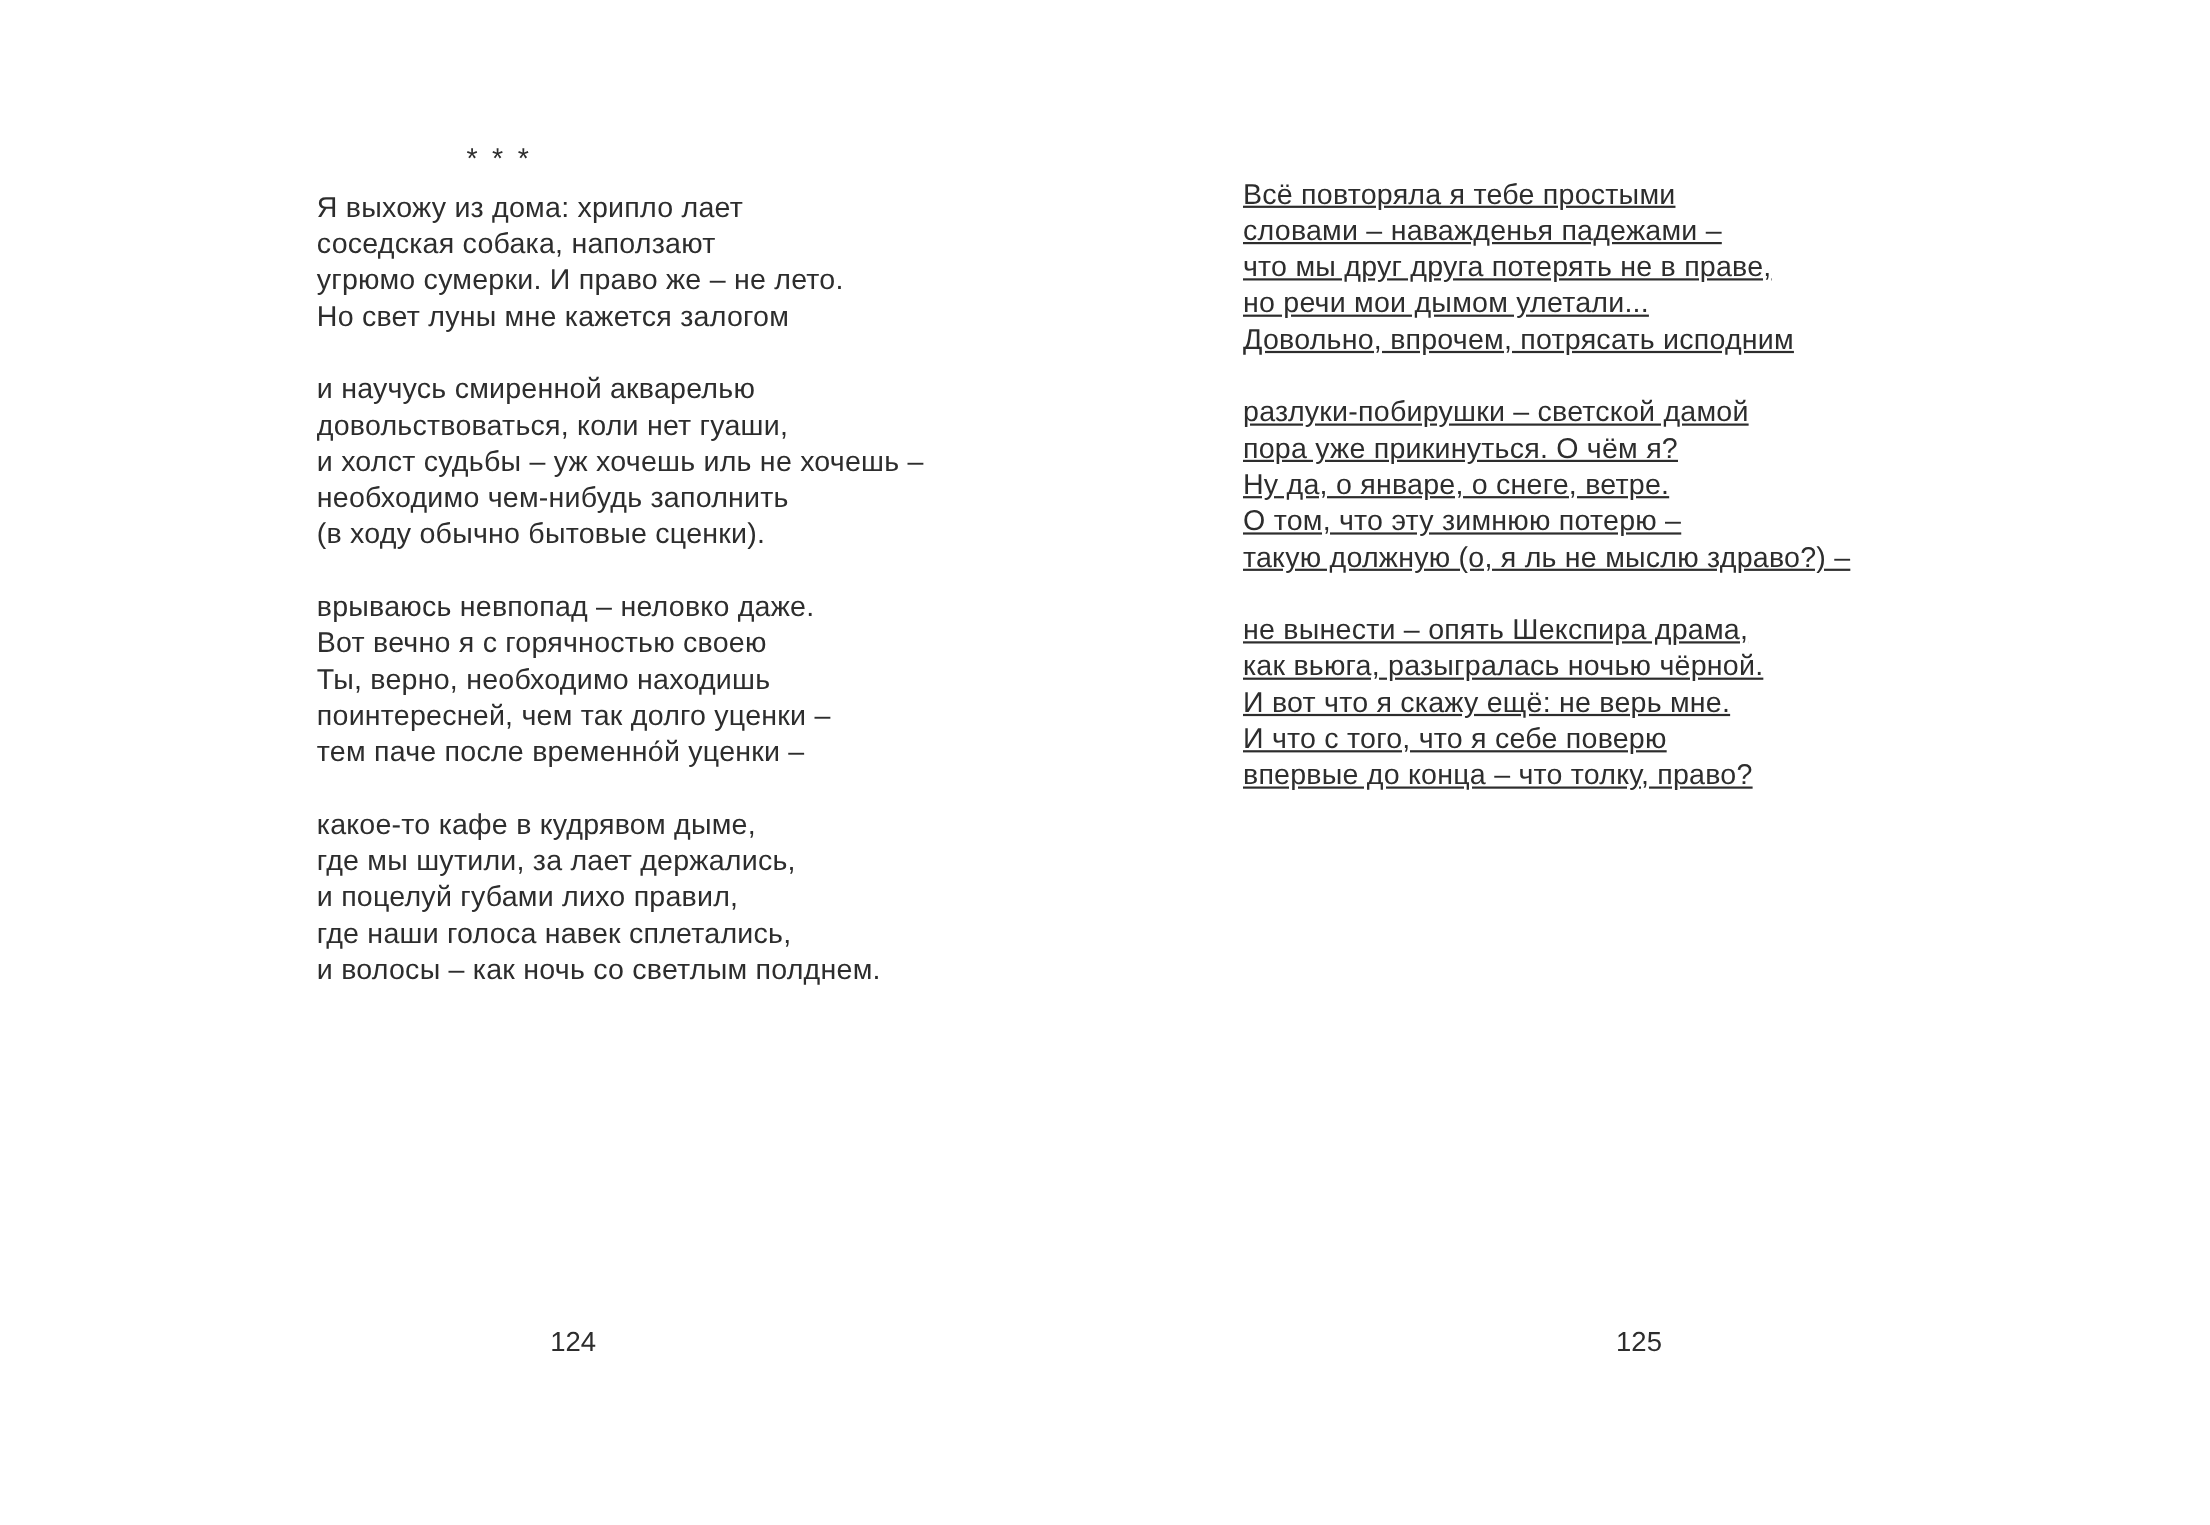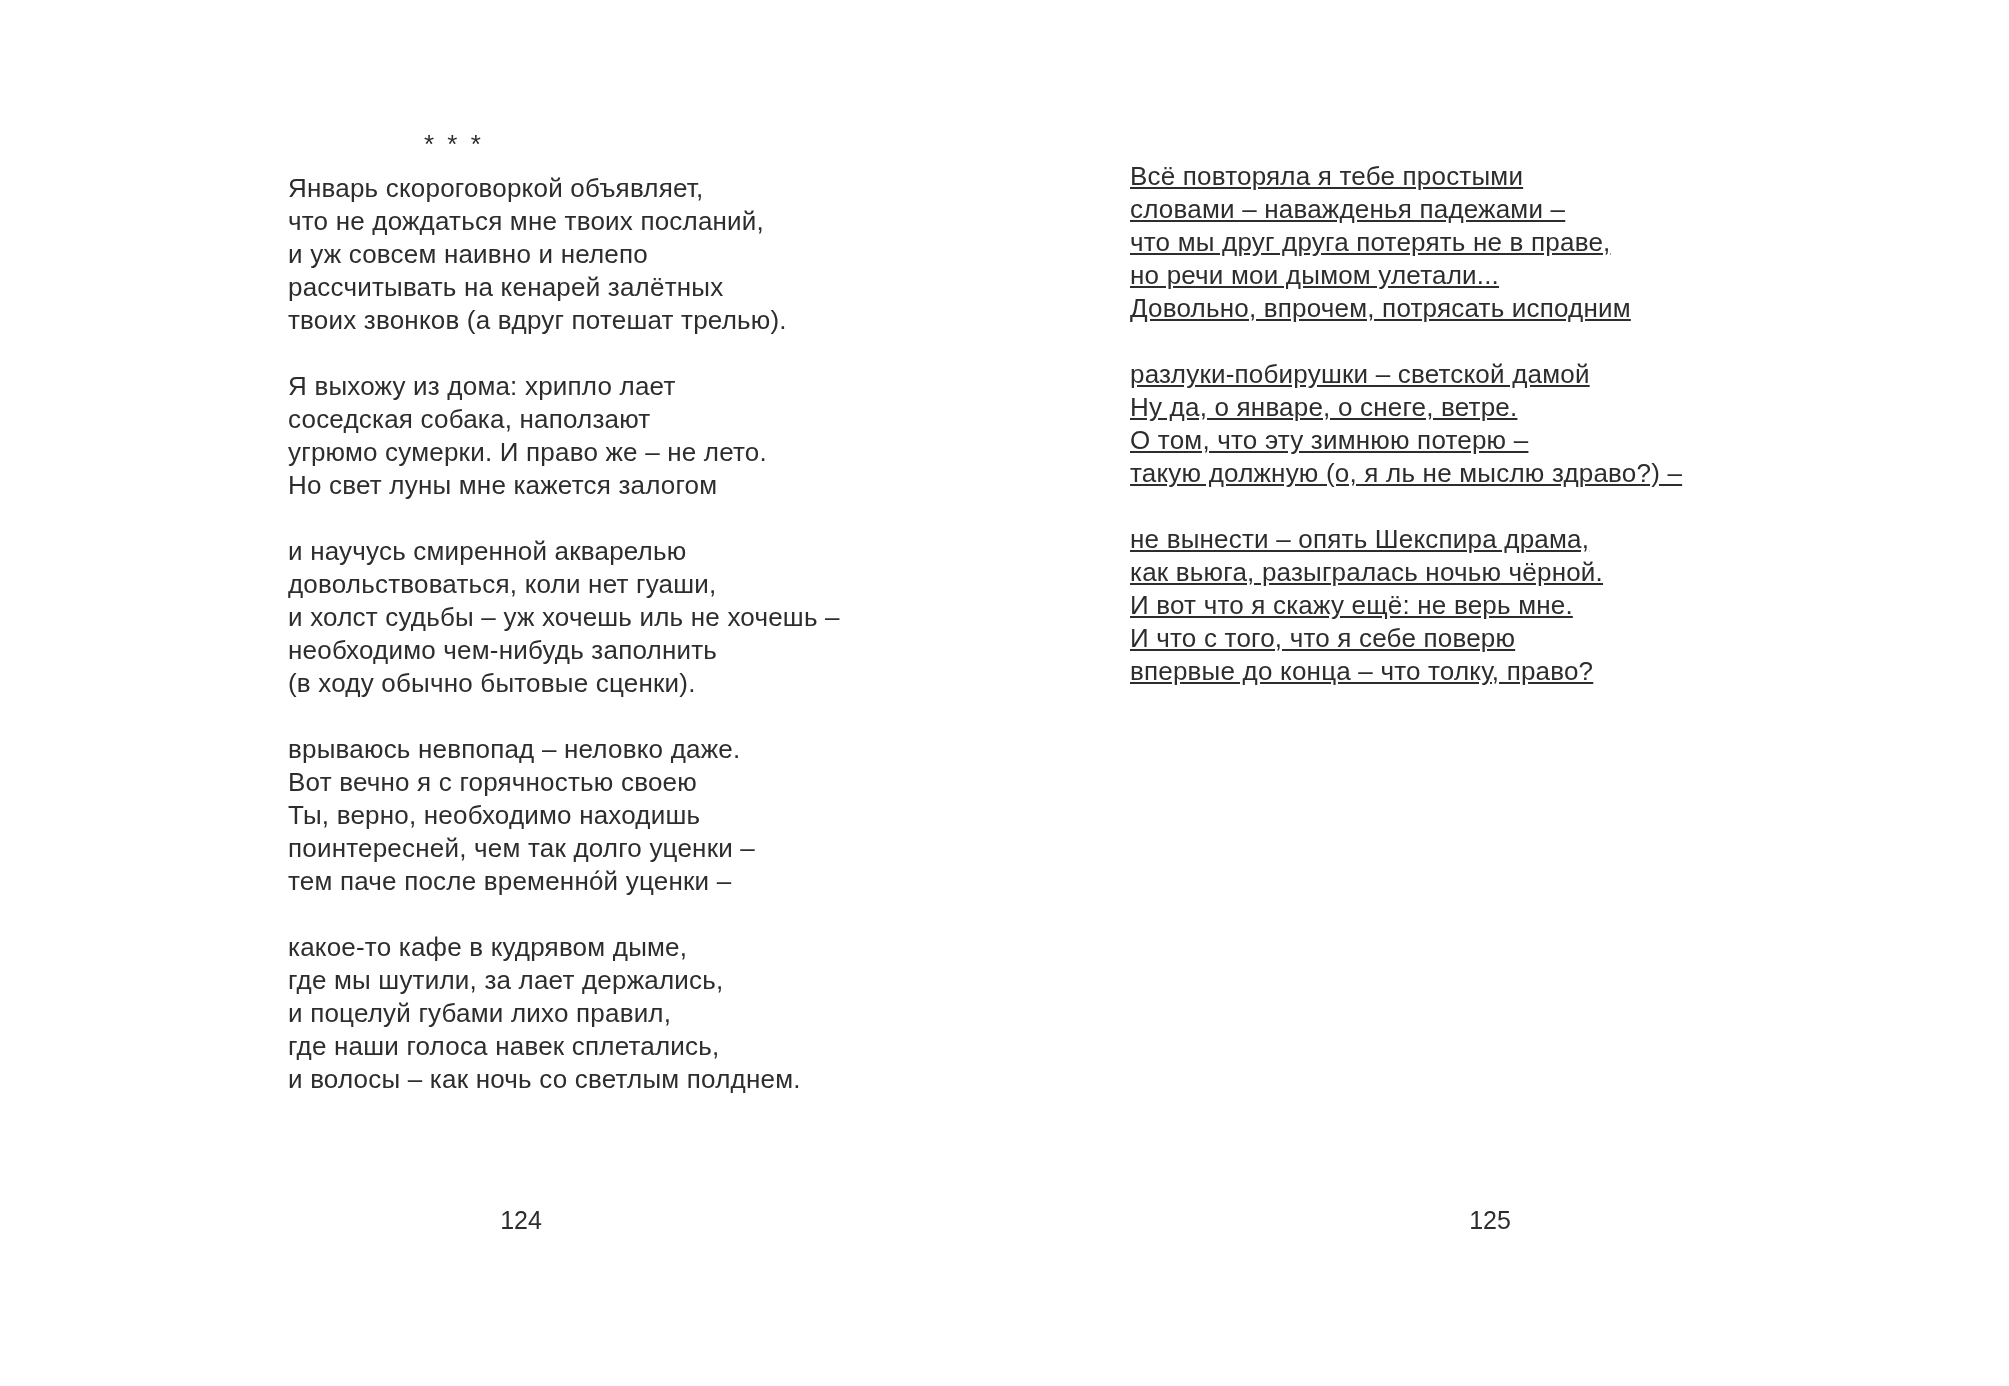--- a/index.html
+++ b/index.html
@@ -50,27 +50,20 @@
   .page-number.right-num { left: 1430px; }
 </style>
 </head>
 <body>
 
 <div>
 
   <section class="page-col" style="left:288px; top:128px;">
     <div class="heading">* * *</div>
 
-    <div class="stanza">
-      <div class="line">Январь скороговоркой объявляет,</div>
-      <div class="line">что не дождаться мне твоих посланий,</div>
-      <div class="line">и уж совсем наивно и нелепо</div>
-      <div class="line">рассчитывать на кенарей залётных</div>
-      <div class="line">твоих звонков (а вдруг потешат трелью).</div>
-    </div>
 
     <div class="stanza">
       <div class="line">Я выхожу из дома: хрипло лает</div>
       <div class="line">соседская собака, наползают</div>
       <div class="line">угрюмо сумерки. И право же – не лето.</div>
       <div class="line">Но свет луны мне кажется залогом</div>
     </div>
 
     <div class="stanza">
       <div class="line">и научусь смиренной акварелью</div>
@@ -101,20 +94,21 @@
     <div class="stanza">
       <div class="line">Всё повторяла я тебе простыми</div>
       <div class="line">словами – наважденья падежами –</div>
       <div class="line">что мы друг друга потерять не в праве,</div>
       <div class="line">но речи мои дымом улетали...</div>
       <div class="line">Довольно, впрочем, потрясать исподним</div>
     </div>
 
     <div class="stanza">
       <div class="line">разлуки-побирушки – светской дамой</div>
+      <div class="line">пора уже прикинуться. О чём я?</div>
       <div class="line">Ну да, о январе, о снеге, ветре.</div>
       <div class="line">О том, что эту зимнюю потерю –</div>
       <div class="line">такую должную (о, я ль не мыслю здраво?) –</div>
     </div>
 
     <div class="stanza">
       <div class="line">не вынести – опять Шекспира драма,</div>
       <div class="line">как вьюга, разыгралась ночью чёрной.</div>
       <div class="line">И вот что я скажу ещё: не верь мне.</div>
       <div class="line">И что с того, что я себе поверю</div>

